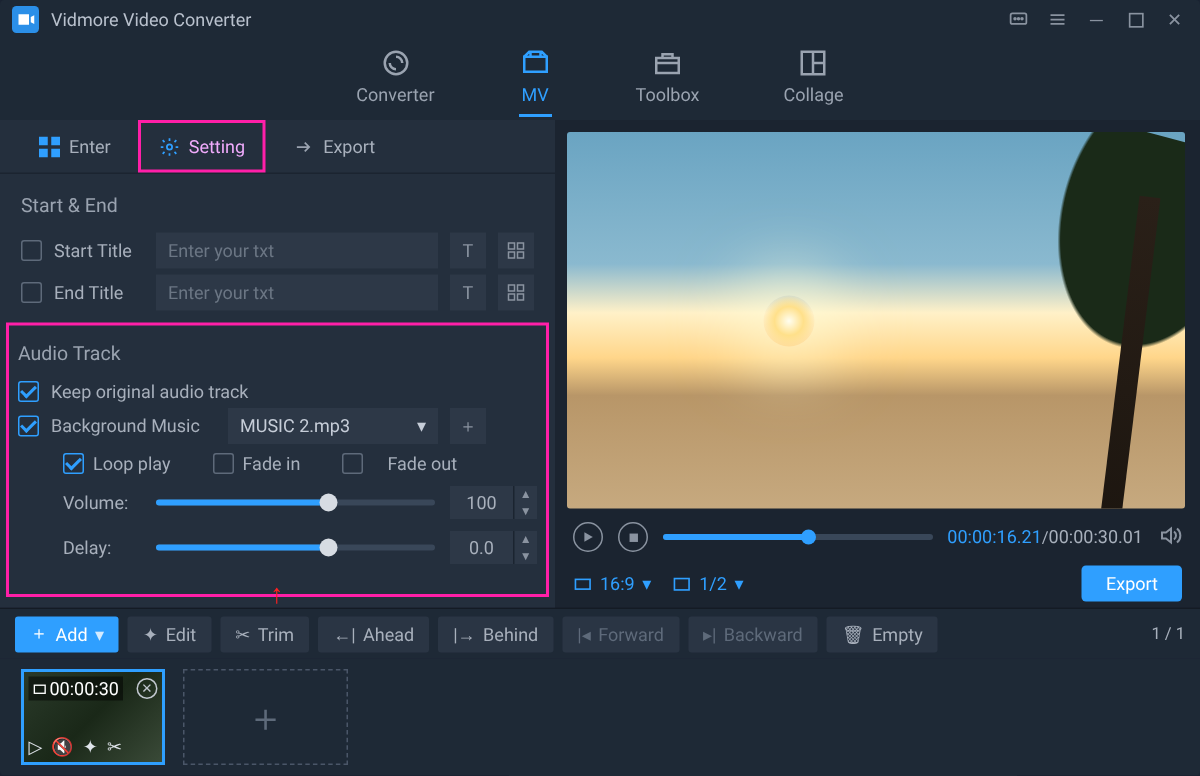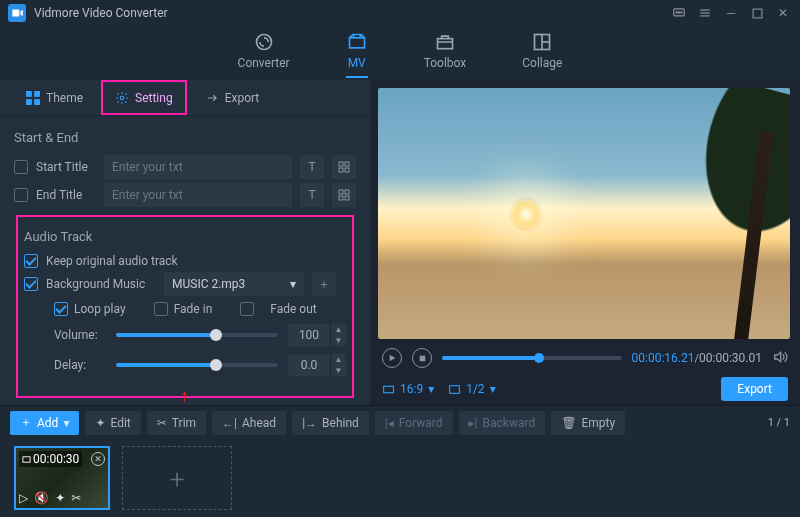--- a/index.html
+++ b/index.html
@@ -30,21 +30,21 @@
 .section-title{color:#9aa3b0;padding:6px 0;font-size:13px}
 .row{display:flex;align-items:center;gap:8px;margin:4px 0}
 .chk{width:14px;height:14px;border:1px solid #5e6a7a;display:inline-flex;align-items:center;justify-content:center;cursor:pointer;border-radius:2px}
 .chk.checked{border-color:#2f9fff}
 .chk.checked::after{content:"";width:8px;height:4px;border-left:2px solid #2f9fff;border-bottom:2px solid #2f9fff;transform:rotate(-45deg);margin-top:-3px}
 .lbl{min-width:60px}
 .txt{flex:1;background:#2d3847;border:none;height:24px;color:#d7dce3;padding:0 8px}
 .txt::placeholder{color:#6b7684}
 .icon-btn{width:24px;height:24px;background:#2d3847;display:flex;align-items:center;justify-content:center;color:#8a93a0;cursor:pointer}
 .select{width:140px;height:24px;background:#2d3847;display:flex;align-items:center;justify-content:space-between;padding:0 8px;cursor:pointer;color:#c6cdd8}
-.audio-box{outline:2px solid #ff1fa8;outline-offset:2px;margin:4px 20px 8px;padding:4px 4px 10px}
+.audio-box{outline:2px solid #ff1fa8;outline-offset:2px;margin:4px 8px 8px;padding:4px 4px 10px}
 .sub-row{display:flex;align-items:center;gap:28px;margin:6px 0 2px;padding-left:30px}
 .slider-row{display:flex;align-items:center;gap:10px;padding-left:30px;margin:8px 0}
 .slider{flex:1;height:4px;background:#394759;position:relative;border-radius:2px}
 .slider .fill{position:absolute;left:0;top:0;height:100%;background:#2f9fff;border-radius:2px}
 .slider .thumb{position:absolute;top:50%;width:12px;height:12px;background:#d7dce3;border-radius:50%;transform:translate(-50%,-50%)}
 .num{width:58px;height:22px;background:#2d3847;display:flex;align-items:center}
 .num span{flex:1;text-align:center}
 .spin{width:16px;display:flex;flex-direction:column;height:22px;border-left:1px solid #1b2430}
 .spin div{flex:1;display:flex;align-items:center;justify-content:center;font-size:8px;color:#8a93a0;cursor:pointer}
 .arrow{position:absolute;left:180px;bottom:-2px;color:#ff2020;font-size:18px}
@@ -159,21 +159,21 @@
     <div class="tabs">
       <div class="tab">
         <span class="tab-ico">
             <svg viewBox="0 0 12 12" fill="#2f9fff">
               <rect x="0" y="0" width="5" height="5"></rect>
               <rect x="7" y="0" width="5" height="5"></rect>
               <rect x="0" y="7" width="5" height="5"></rect>
               <rect x="7" y="7" width="5" height="5"></rect>
             </svg>
           </span>
-        <span>Theme</span>
+        <span>Enter</span>
       </div>
       <div class="tab active highlight">
         <span class="tab-ico">
             <svg viewBox="0 0 24 24" fill="none" stroke="#2f9fff" stroke-width="2">
               <circle cx="12" cy="12" r="3"></circle>
               <path d="M12 2v3M12 19v3M4.2 4.2l2.1 2.1M17.7 17.7l2.1 2.1M2 12h3M19 12h3M4.2 19.8l2.1-2.1M17.7 6.3l2.1-2.1"></path>
             </svg>
           </span>
         <span>Setting</span>
       </div>

